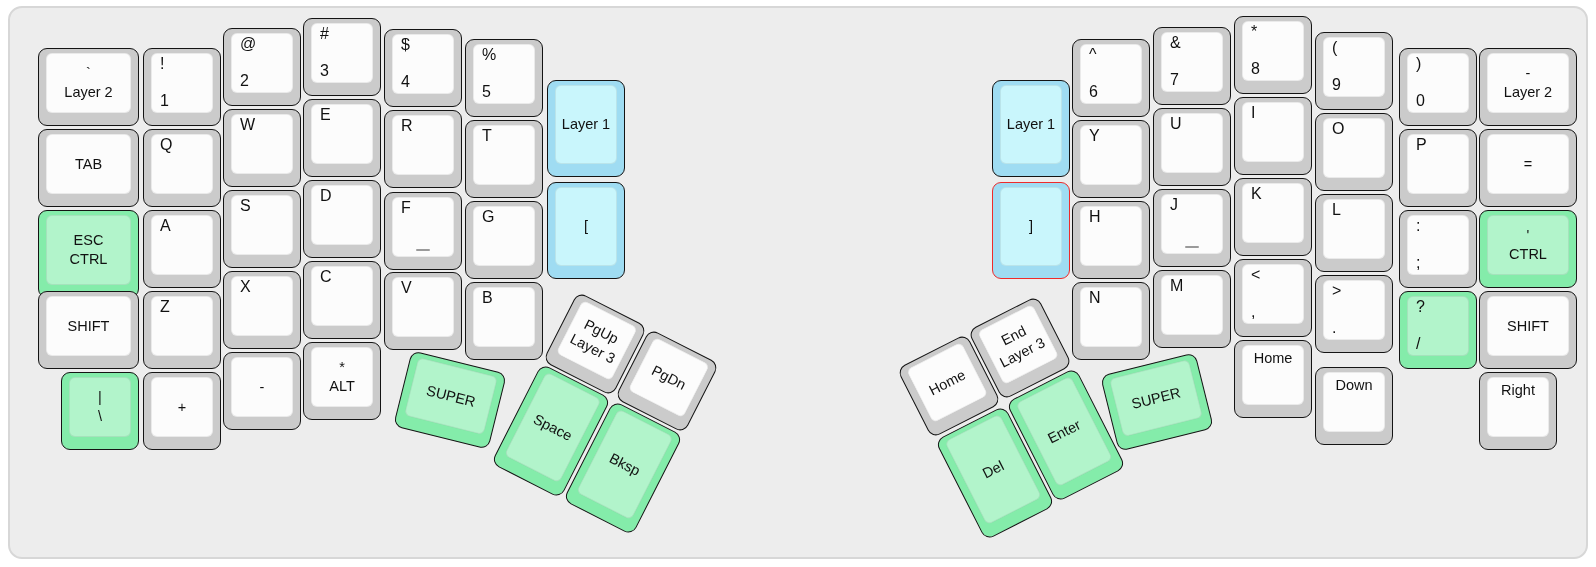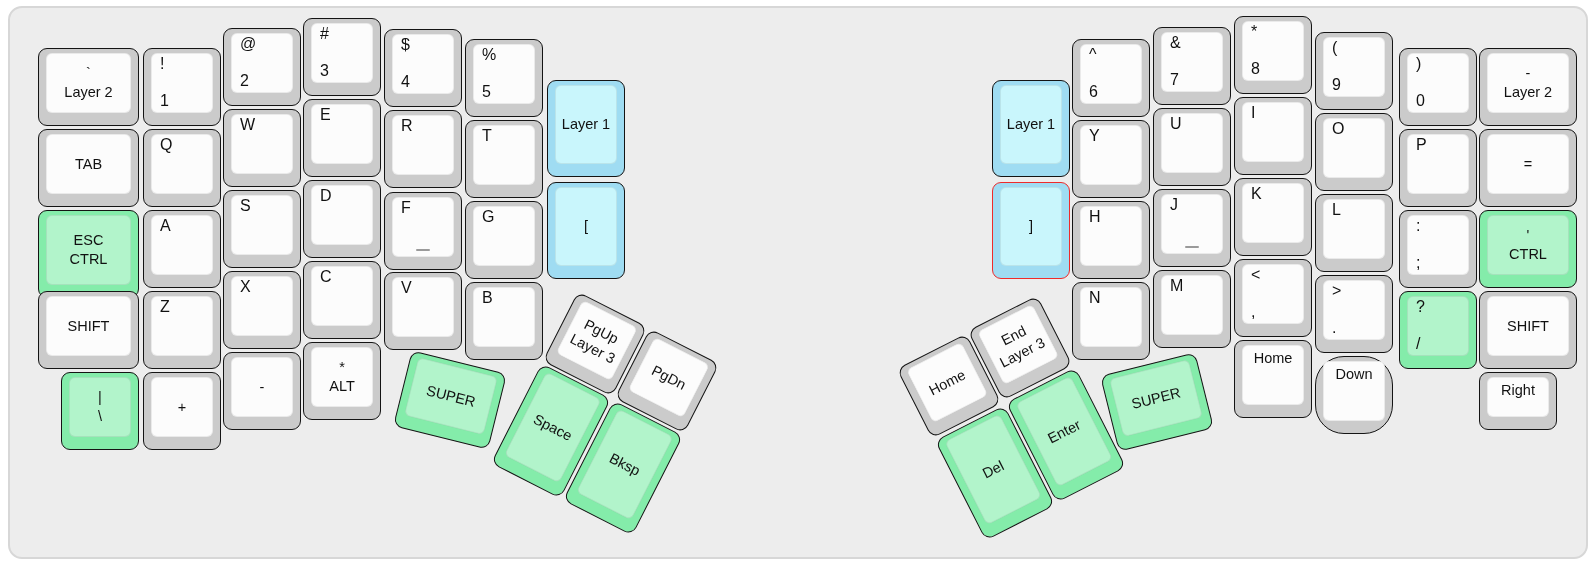--- a/index.html
+++ b/index.html
@@ -364,26 +364,26 @@
       <div class="key kd" style="left: 1479px; top: 291px; width: 98px; height: 78px;">
         <div class="cap ca">
           <span class="lg">SHIFT</span>
         </div>
       </div>
       <div class="key kd" style="left: 1234px; top: 340px; width: 78px; height: 78px;">
         <div class="cap ca vt">
           <span class="lg">Home</span>
         </div>
       </div>
-      <div class="key kd" style="left: 1315px; top: 356px; width: 78px; height: 78px; border-radius: 29px;">
+      <div class="key kd" style="left: 1315px; top: 367px; width: 78px; height: 78px;">
         <div class="cap ca vt">
           <span class="lg">Down</span>
         </div>
       </div>
-      <div class="key kd" style="left: 1479px; top: 372px; width: 78px; height: 58px;">
+      <div class="key kd" style="left: 1479px; top: 372px; width: 78px; height: 78px;">
         <div class="cap ca vt">
           <span class="lg">Right</span>
         </div>
       </div>
       <div class="key kd" style="left: 910px; top: 347px; width: 78px; height: 78px; transform: rotate(-27deg);">
         <div class="cap ca">
           <span class="lg">Home</span>
         </div>
       </div>
       <div class="key kd" style="left: 981px; top: 309px; width: 78px; height: 78px; transform: rotate(-27deg);">

